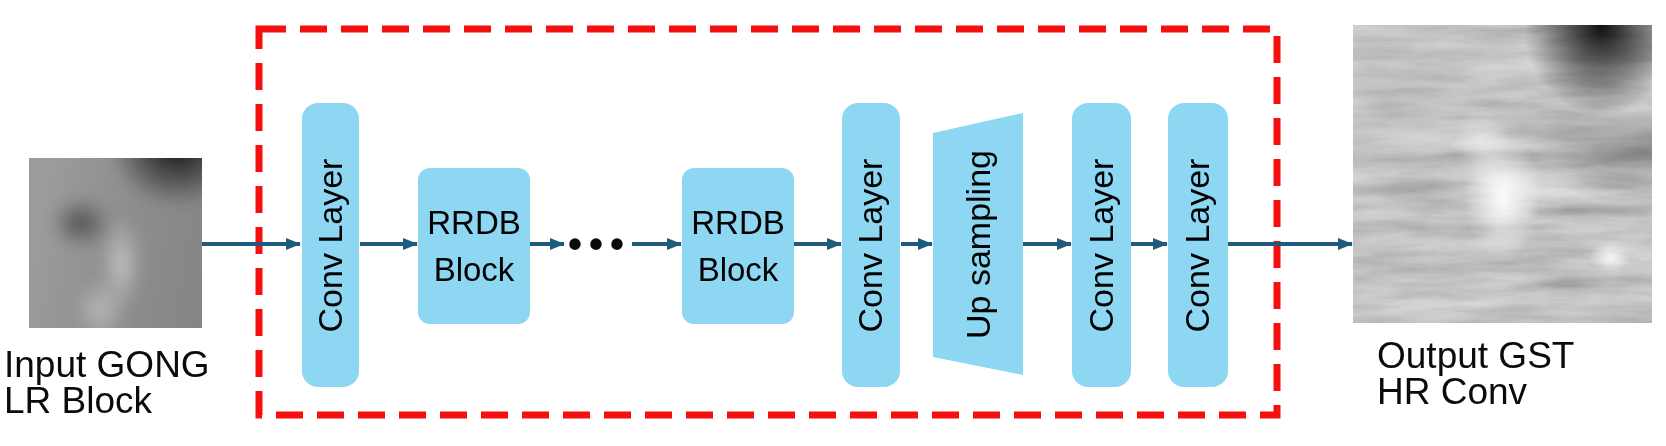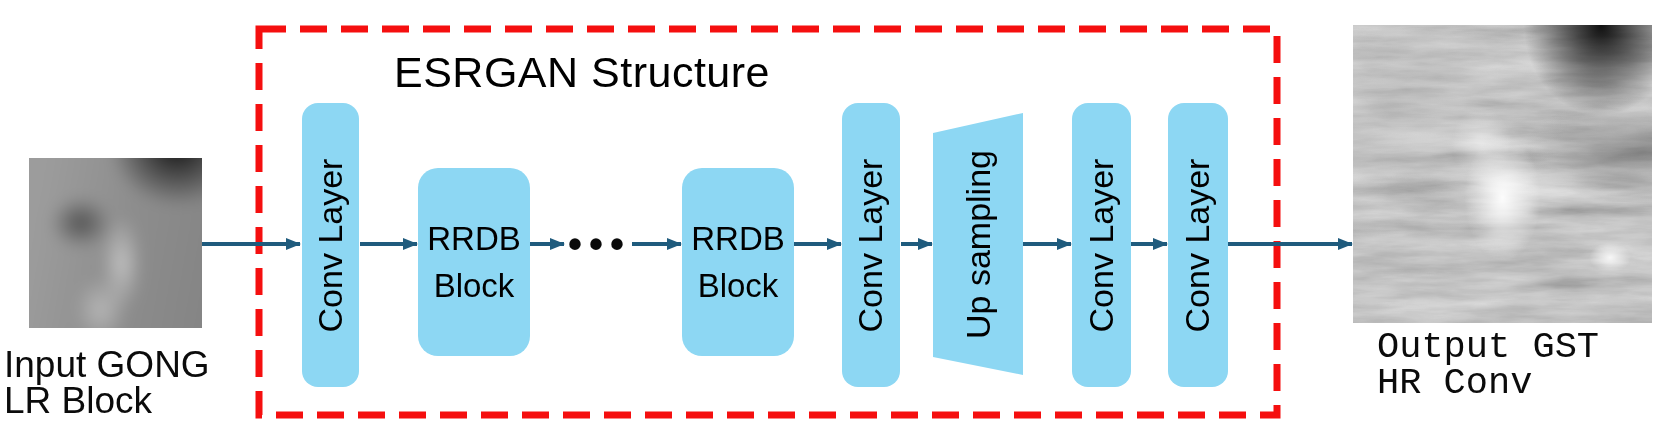--- a/index.html
+++ b/index.html
@@ -29,40 +29,40 @@
       radial-gradient(ellipse 40% 18% at 97% 42%, rgba(40,40,40,0.35), rgba(40,40,40,0) 100%),
       radial-gradient(ellipse 15% 25% at 50% 58%, rgba(255,255,255,0.95), rgba(255,255,255,0) 85%),
       radial-gradient(ellipse 10% 12% at 43% 40%, rgba(255,255,255,0.45), rgba(255,255,255,0) 100%),
       radial-gradient(ellipse 7% 5% at 86% 78%, rgba(255,255,255,0.85), rgba(255,255,255,0) 100%),
       radial-gradient(ellipse 55% 45% at 18% 30%, rgba(205,205,205,0.28), rgba(205,205,205,0) 100%);
   }
 
   
   .caption{position:absolute;text-align:left;font-size:37px;line-height:36px;color:#0b0b0b;}
   #lr-caption{left:4px;top:347px;width:212px;}
-  #hr-caption{left:1377px;top:329px;width:250px;font-family:Liberation Mono, monospace;}
+  #hr-caption{left:1377px;top:338px;width:250px;}
   #diagram-title{position:absolute;left:394px;top:48px;font-size:43px;letter-spacing:0.5px;font-weight:500;white-space:nowrap;}
 
   
   #boundary-svg{position:absolute;left:250px;top:21px;}
   #arrows{position:absolute;left:0;top:0;pointer-events:none;}
   .flow{stroke:#1F5B7D;stroke-width:4;}
 
   
   .block{
     position:absolute;background:#8DD7F3;display:flex;align-items:center;justify-content:center;
     font-size:34px;color:#000;
   }
   .block.vert{border-radius:16px;}
   .vlbl{transform:rotate(-90deg);white-space:nowrap;}
   #b-conv1{left:302px;top:103px;width:57px;height:284px;}
   #b-conv2{left:842px;top:103px;width:58px;height:284px;}
   #b-conv3{left:1072px;top:103px;width:59px;height:284px;}
   #b-conv4{left:1168px;top:103px;width:60px;height:284px;}
-  #b-rrdb1,#b-rrdb2{width:112px;height:188px;border-radius:20px;top:168px;}
+  #b-rrdb1,#b-rrdb2{width:112px;height:156px;border-radius:12px;top:168px;}
   #b-rrdb1{left:418px;}
   #b-rrdb2{left:682px;}
   .rrdb-lbl{white-space:pre-line;text-align:center;font-size:33px;line-height:47px;}
   #b-upsample{
     left:933px;top:113px;width:90px;height:262px;
     clip-path:polygon(0 20px,100% 0,100% 100%,0 244px);
   }
   #ellipsis{
     position:absolute;left:568px;top:224px;font-size:40px;font-weight:700;
     letter-spacing:7px;color:#0a0a0a;line-height:40px;
@@ -78,21 +78,20 @@
   </div>
   <div class="caption" id="lr-caption">
     <div>Input GONG</div>
     <div>LR Block</div>
   </div>
 
   <svg id="boundary-svg" width="1036" height="402">
     <rect x="9" y="8" width="1018" height="386" fill="none" stroke="#F50F0F" stroke-width="7" stroke-dasharray="27 14"></rect>
   </svg>
 
-  <div id="diagram-title">ESRGAN Structure</div>
 
   <div class="block vert" id="b-conv1">
     <span class="vlbl">Conv Layer</span>
   </div>
 
   <div class="block" id="b-rrdb1">
     <span class="rrdb-lbl">RRDB
 Block</span>
   </div>
 

